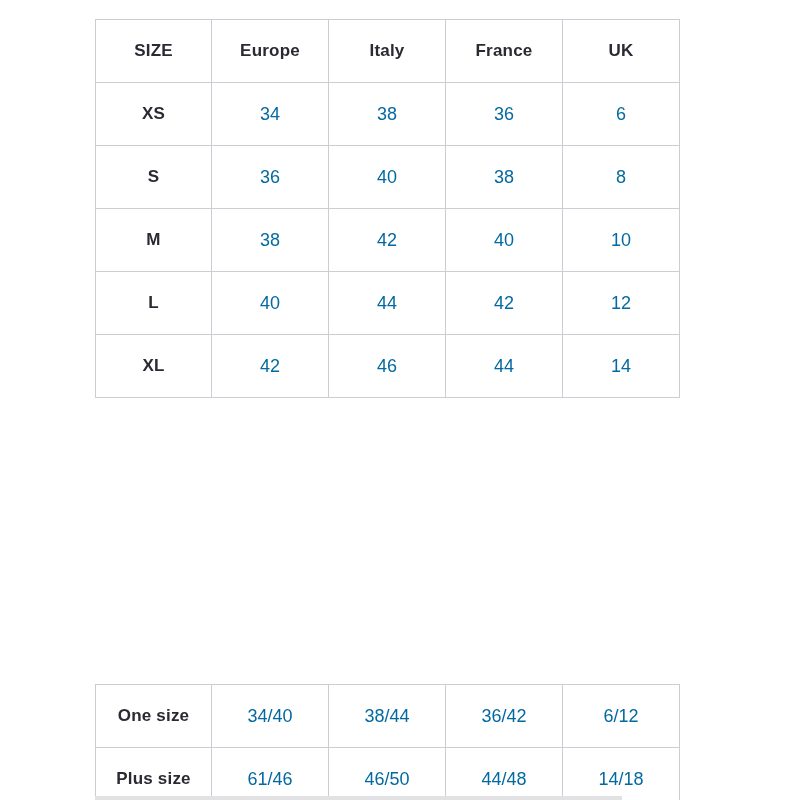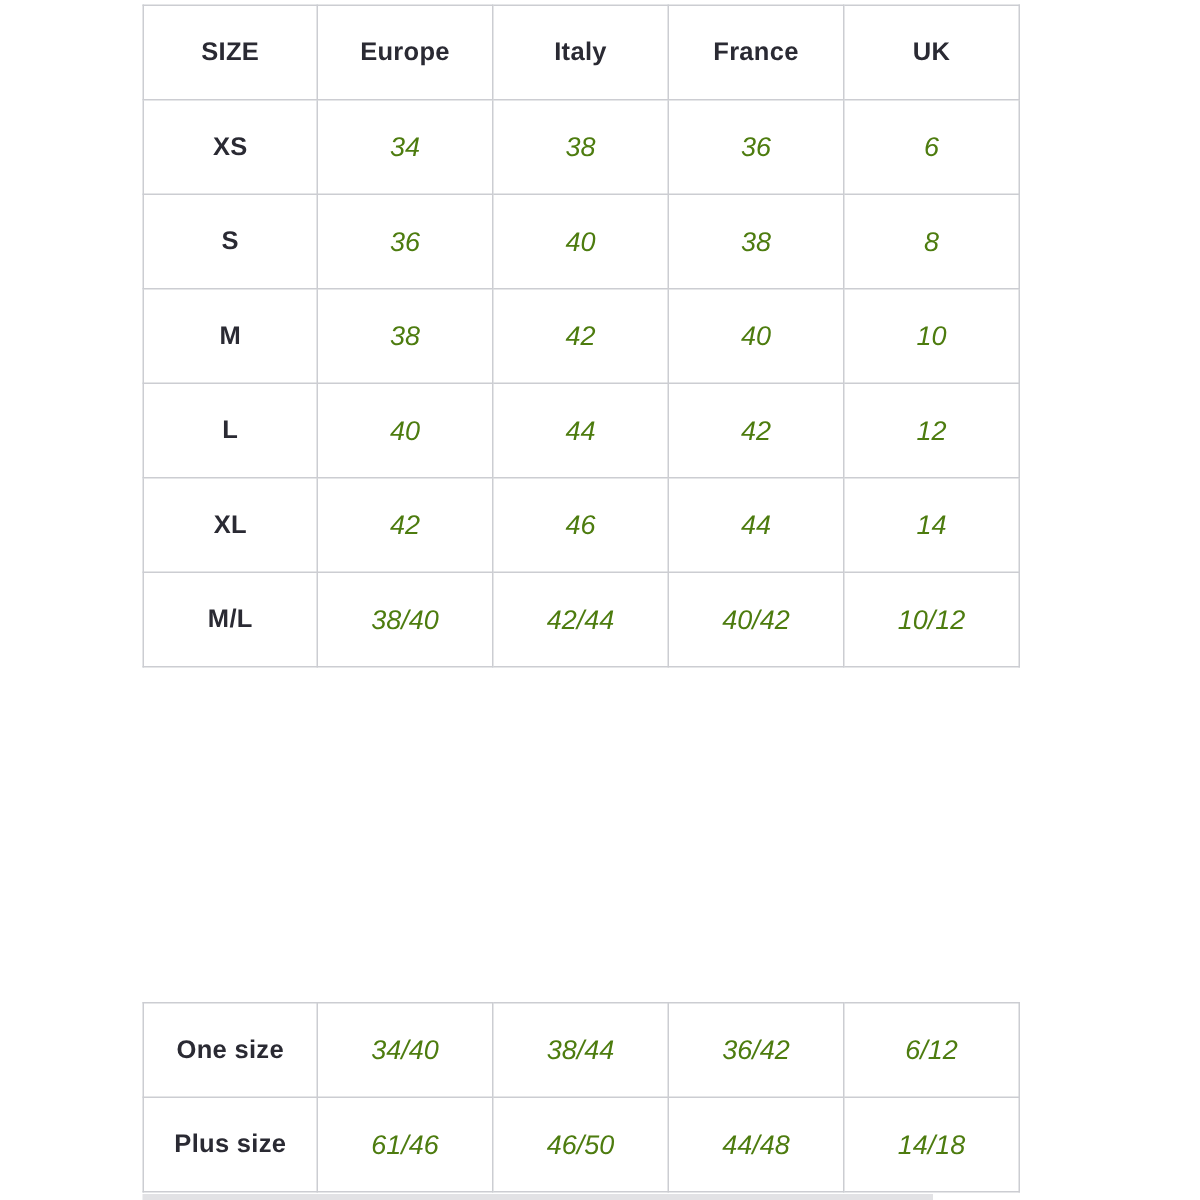--- a/index.html
+++ b/index.html
@@ -13,20 +13,21 @@
     width: 800px;
     height: 800px;
     background: #ffffff;
     overflow: hidden;
   }
   table.size-table {
     position: absolute;
     left: 95px;
     border-collapse: collapse;
     table-layout: fixed;
+    margin-top: 16px;
   }
   table.size-table.main { top: 3px; }
   table.size-table.secondary { top: 668px; }
   .size-table col.c0 { width: 116px; }
   .size-table col.cN { width: 117px; }
   .size-table th, .size-table td {
     border: 1px solid #cccdd2;
     height: 62px;
     text-align: center;
     vertical-align: middle;
@@ -35,22 +36,21 @@
   }
   .size-table th {
     font-size: 17px;
     font-weight: 700;
     color: #2a2a33;
     letter-spacing: 0.2px;
   }
   .size-table td {
     font-size: 18px;
     font-weight: 400;
-    color: #4d7c0f;
-    font-style: italic;
+    color: #0369a1;
   }
   .cutoff-bar {
     position: absolute;
     left: 95px;
     bottom: 0;
     width: 527px;
     height: 4px;
     background: #e2e2e5;
   }
 </style>
@@ -105,27 +105,20 @@
         <td>42</td>
         <td>12</td>
       </tr>
       <tr>
         <th>XL</th>
         <td>42</td>
         <td>46</td>
         <td>44</td>
         <td>14</td>
       </tr>
-      <tr>
-        <th>M/L</th>
-        <td>38/40</td>
-        <td>42/44</td>
-        <td>40/42</td>
-        <td>10/12</td>
-      </tr>
     </tbody>
   </table>
 
   <table class="size-table secondary">
     <colgroup>
         <col class="c0">
         <col class="cN">
         <col class="cN">
         <col class="cN">
         <col class="cN">

